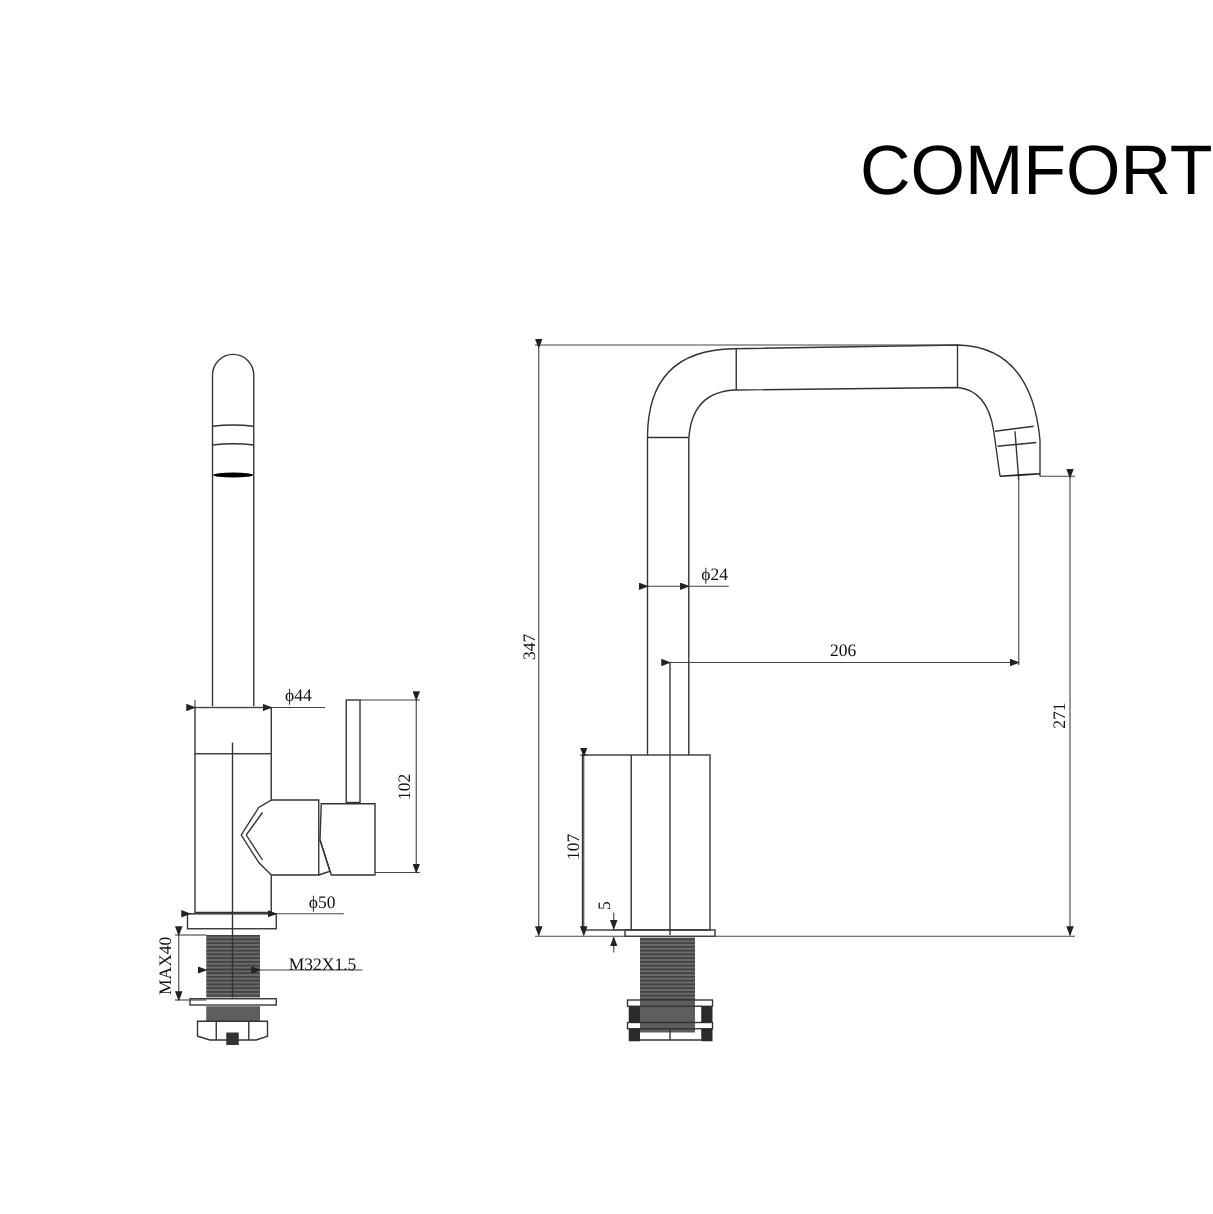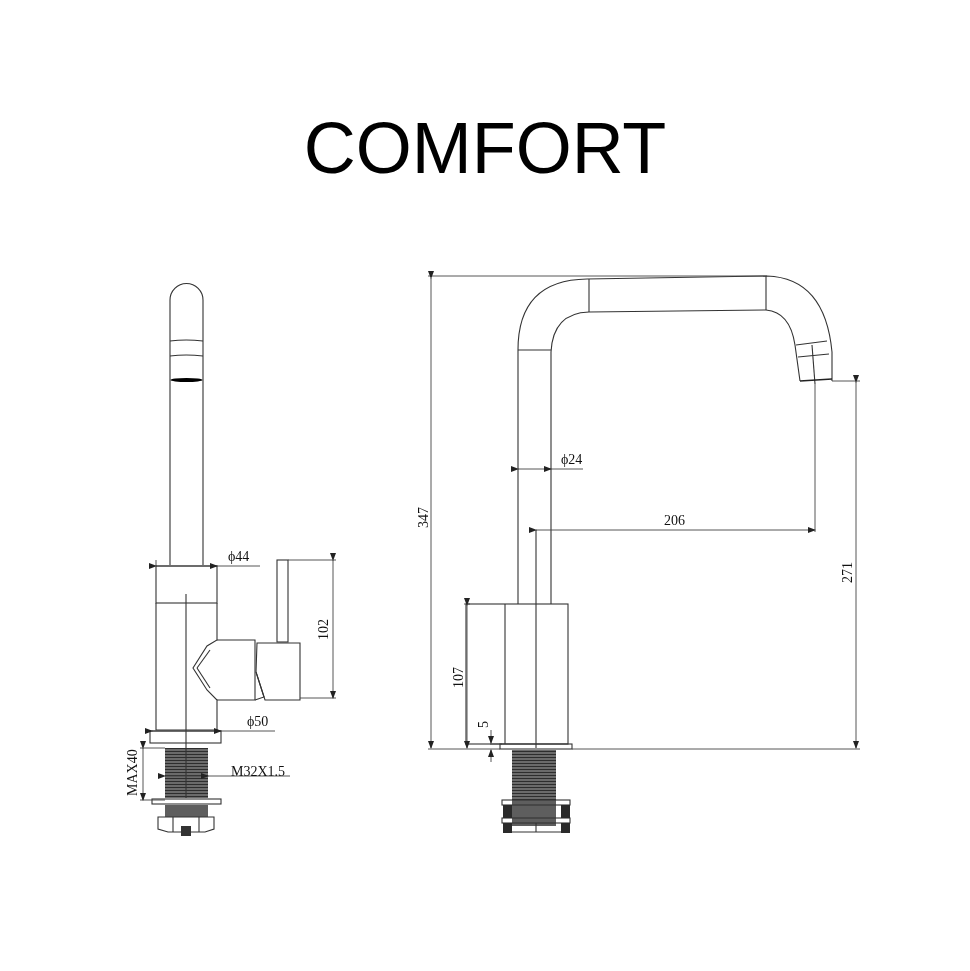--- a/index.html
+++ b/index.html
@@ -1,19 +1,19 @@
 <!DOCTYPE html>
 <html><head>
 <meta charset="utf-8">
 <style>
   html, body { margin: 0; padding: 0; background: #ffffff; }
   body { width: 970px; height: 971px; position: relative; overflow: hidden; }
   .title {
-    position: absolute; left: 0; top: 108px; width: 970px; text-align: center;
-    font-family: "Liberation Sans", sans-serif; font-size: 72px; font-weight: 400;
+    position: absolute; left: 0; top: 96px; width: 970px; text-align: right;
+    font-family: "Liberation Sans", sans-serif; font-size: 56px; font-weight: 400;
     color: #000; letter-spacing: 0px; line-height: 80px;
   }
   svg.drawing { position: absolute; left: 0; top: 0; }
   .ln { stroke: #333; stroke-width: 1.1; fill: none; }
   .ln2 { stroke: #222; stroke-width: 1.4; fill: none; }
   .dim { stroke: #444; stroke-width: 0.9; fill: none; }
   .dimtext { font-family: "Liberation Serif", serif; font-size: 14px; fill: #111; }
 </style>
 </head>
 <body>

